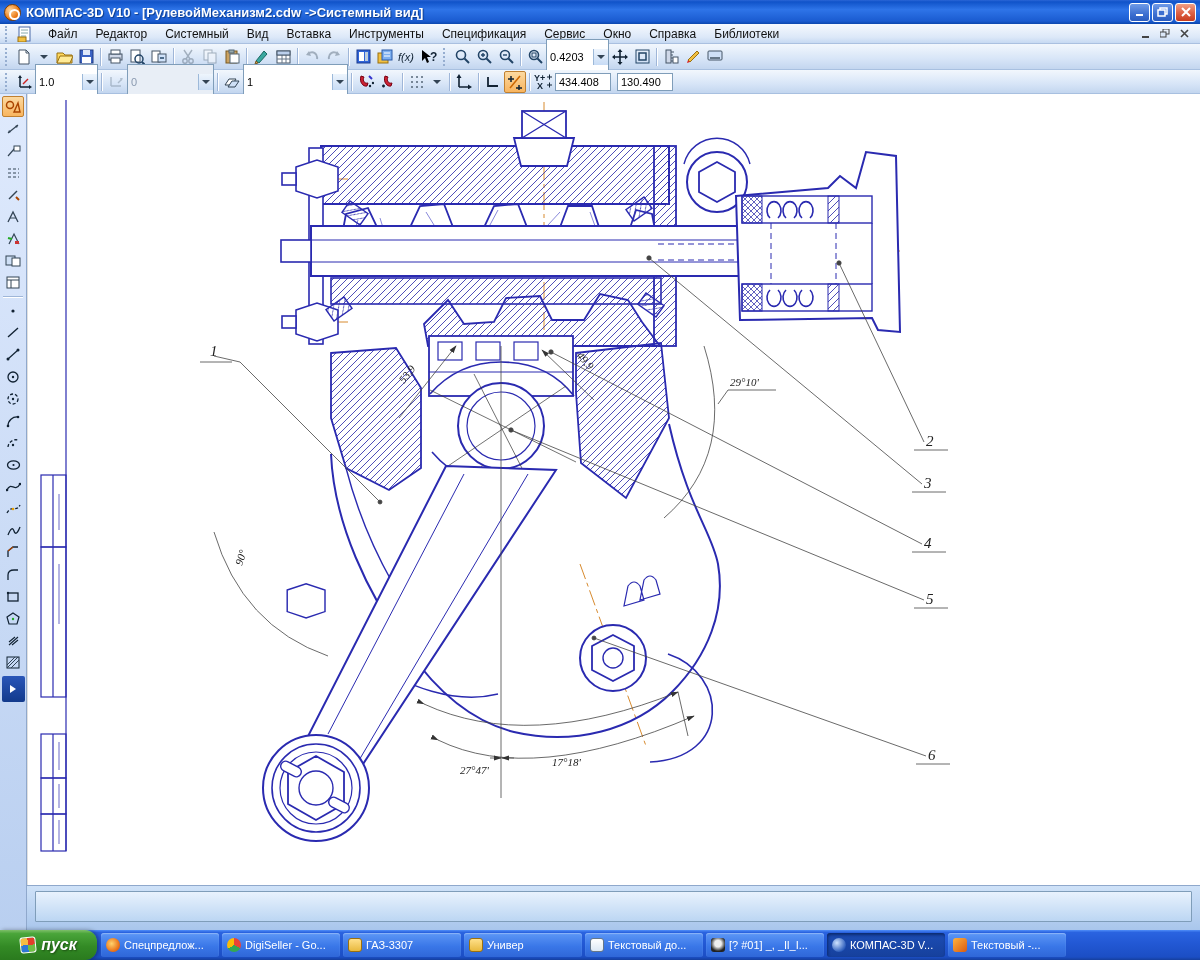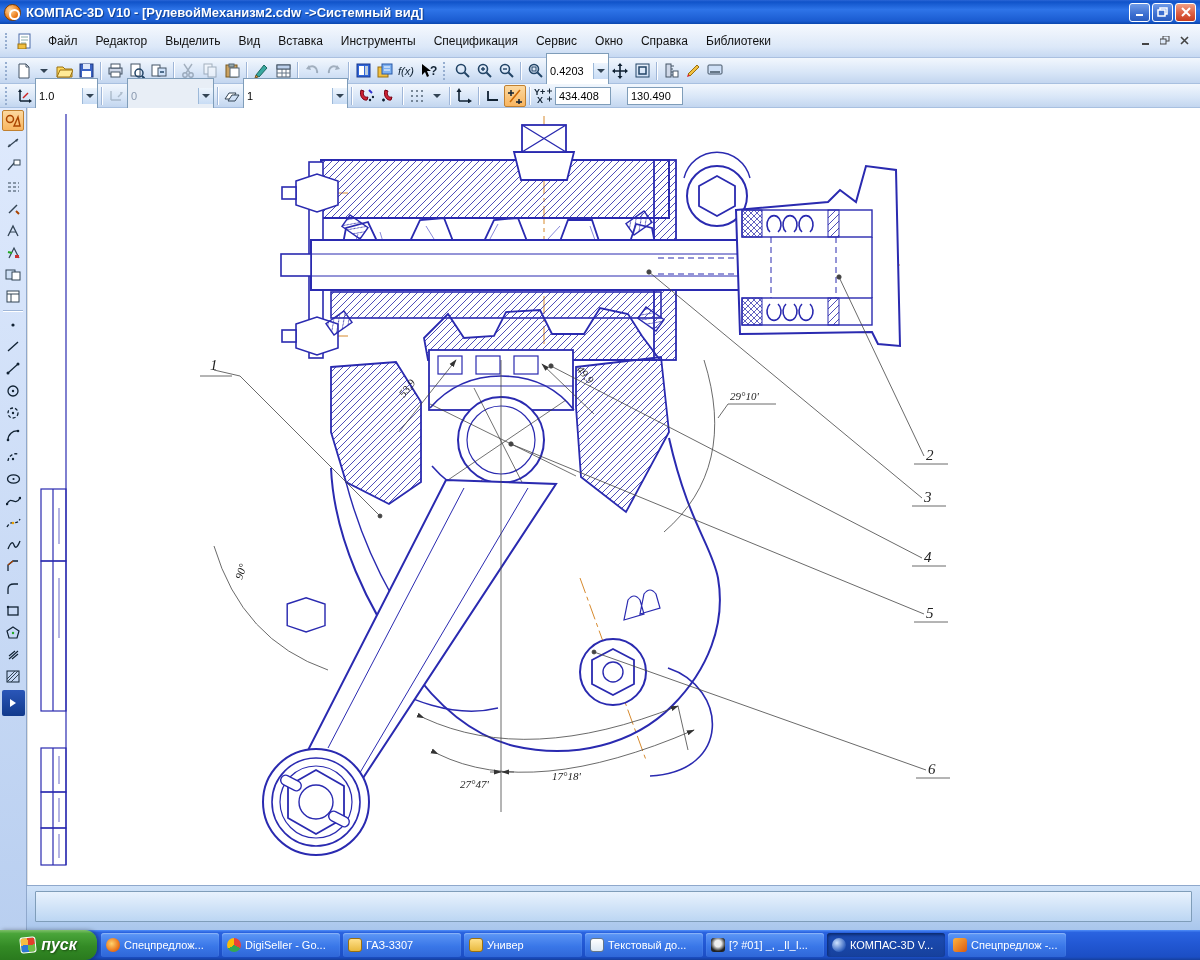--- a/index.html
+++ b/index.html
@@ -14,21 +14,21 @@
     border:1px solid #7a3c00; margin-right:5px; position:relative; flex:none; }
   .titlebar .app-icon::after { content:""; position:absolute; left:4px; top:4px; width:7px; height:7px; border:2px solid #fff; border-radius:50%; }
   .titlebar .title { font-size:13px; font-weight:bold; text-shadow:1px 1px 1px #0a3a8c; white-space:nowrap; overflow:hidden; flex:1; }
   .winbtns { display:flex; gap:2px; }
   .winbtn { width:21px; height:19px; border-radius:3px; border:1px solid #fff;
     background:linear-gradient(to bottom,#6f9be8,#3d6fd0 60%,#2a5cc0); display:flex; align-items:center; justify-content:center; }
   .winbtn.close { background:linear-gradient(to bottom,#f0a086,#df6448 50%,#c83c1e); }
   .winbtn svg { display:block; }
 
   
-  .menubar { height:34px; background:linear-gradient(to bottom,#f6f9fe,#dce8f8 70%,#c6d9f2); border-bottom:1px solid #aac0e0;
+  .menubar { height:20px; background:linear-gradient(to bottom,#f6f9fe,#dce8f8 70%,#c6d9f2); border-bottom:1px solid #aac0e0;
     display:flex; align-items:center; font-size:12px; color:#111; padding-left:2px; }
   .menubar .grip { width:5px; height:16px; border-left:2px dotted #96aed0; margin:0 3px; }
   .menu-docicon { width:18px; height:16px; margin:0 4px; }
   .menu-item { padding:3px 9px; cursor:default; }
   .mdi-btns { margin-left:auto; display:flex; align-items:center; gap:3px; padding-right:8px; color:#333; }
   .mdi-btn { width:16px; height:14px; display:flex; align-items:center; justify-content:center; }
 
   
   .toolbar { background:linear-gradient(to bottom,#f2f7fd,#d7e5f7 60%,#c3d6ef); border-bottom:1px solid #a8c0e0;
     display:flex; align-items:center; padding:1px 2px; }
@@ -119,21 +119,21 @@
 
   <div class="menubar">
     <div class="grip"></div>
     <svg class="menu-docicon" viewBox="0 0 18 16">
         <rect x="2" y="1" width="11" height="14" fill="#fff" stroke="#4a6aa8"></rect>
         <path d="M4 4h7M4 7h7M4 10h5" stroke="#8aa" stroke-width="1"></path>
         <rect x="1" y="11" width="8" height="5" fill="#f2c040" stroke="#9a7010"></rect>
       </svg>
     <div class="menu-item">Файл</div>
     <div class="menu-item">Редактор</div>
-    <div class="menu-item">Выделить</div>
+    <div class="menu-item">Системный</div>
     <div class="menu-item">Вид</div>
     <div class="menu-item">Вставка</div>
     <div class="menu-item">Инструменты</div>
     <div class="menu-item">Спецификация</div>
     <div class="menu-item">Сервис</div>
     <div class="menu-item">Окно</div>
     <div class="menu-item">Справка</div>
     <div class="menu-item">Библиотеки</div>
     <div class="mdi-btns">
       <div class="mdi-btn">
@@ -442,21 +442,21 @@
       </div>
     <div class="tsep"></div>
     <div class="tbtn">
         <svg width="20" height="17">
           <text x="0" y="8" font-size="9" font-weight="bold" fill="#123">Y+</text>
           <text x="3" y="16" font-size="9" font-weight="bold" fill="#123">X</text>
           <path d="M13 4 h5 M15.5 1.5 v5 M13 12 h5 M15.5 9.5 v5" stroke="#123"></path>
         </svg>
       </div>
     <input class="coordbox" value="434.408" style="">
-    <input class="coordbox" style="margin-left: 16px;" value="130.490">
+    <input class="coordbox" style="margin-left: 6px;" value="130.490">
   </div>
 
   <div class="main">
 
     <div class="leftbar">
       <div class="lbtn active">
           <svg width="16" height="15">
             <circle cx="5" cy="6" r="3.5" fill="none" stroke="#a40" stroke-width="1.5"></circle>
             <path d="M9 13 L13 4 L15 13 Z" fill="none" stroke="#a40" stroke-width="1.4"></path>
           </svg>
@@ -874,17 +874,17 @@
       <div class="task">
         <div class="ticon" style="background:radial-gradient(circle at 50% 40%,#eee 30%,#222 70%)"></div>
         <span>[? #01] _, _Il_I...</span>
       </div>
       <div class="task active">
         <div class="ticon" style="background:radial-gradient(circle at 35% 35%,#cfe4ff,#2456b8 75%);border-radius:50%"></div>
         <span>КОМПАС-3D V...</span>
       </div>
       <div class="task">
         <div class="ticon" style="background:linear-gradient(135deg,#ffb23e,#d85a10);border-radius:3px"></div>
-        <span>Спецпредлож -...</span>
+        <span>Текстовый -...</span>
       </div>
     </div>
   </div>
 </div>
 
 </body></html>

